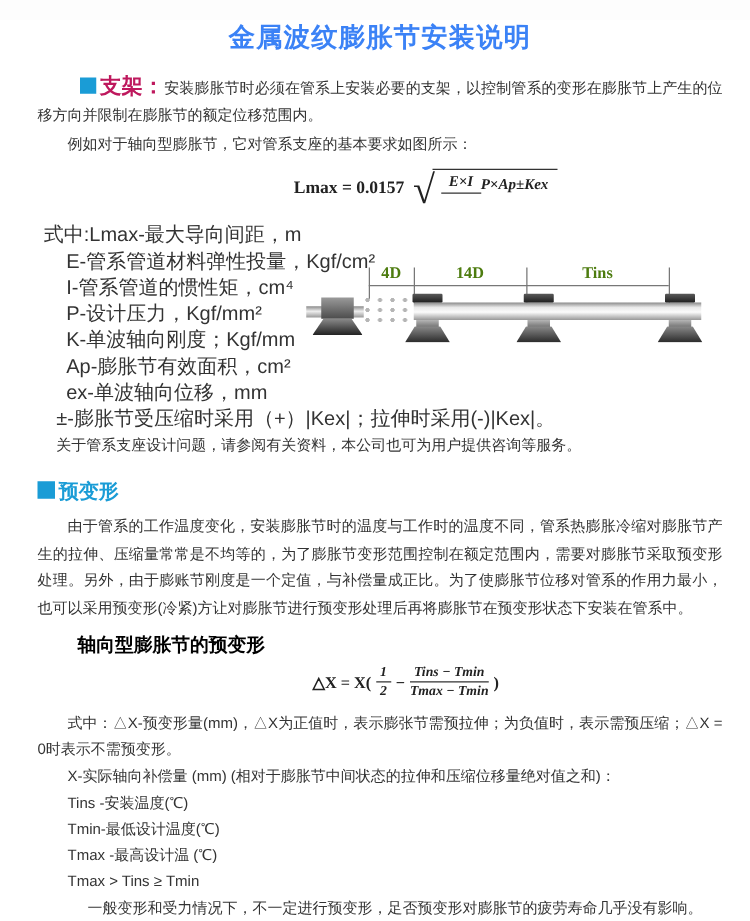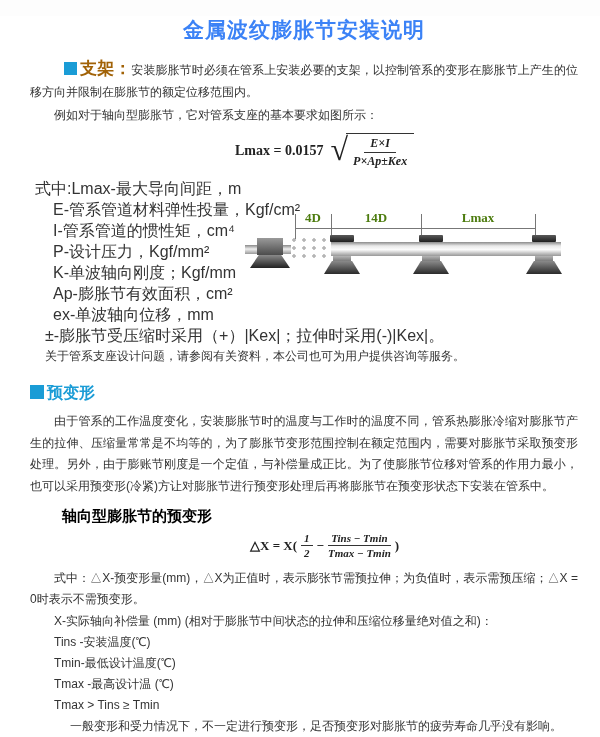--- a/index.html
+++ b/index.html
@@ -11,30 +11,30 @@
   .page{
     position:relative;width:600px;height:737px;box-sizing:border-box;
     padding:0 22px 0 30px;background:#fff;
   }
   .title{
     font-size:21px;font-weight:bold;color:#3b82f6;text-align:center;
     margin:16px 0 14px;letter-spacing:1px;
   }
   
   .p-intro{margin:0;line-height:22px;font-size:12px;text-align:justify;text-indent:34px;}
-  .sec-inline-head{font-size:17px;font-weight:bold;color:#a16207;}
+  .sec-inline-head{font-size:17px;font-weight:bold;color:#be185d;}
   .marker{display:inline-block;width:13px;height:13px;background:#1a9cd6;margin-right:3px;vertical-align:-1px;}
   .p-example{margin:2px 0 0;line-height:21px;font-size:12px;text-indent:24px;}
   .formula1{
     margin:7px 0 9px 205px;display:flex;align-items:center;
     font-family:"Liberation Serif",serif;font-size:14px;font-weight:bold;color:#222;height:36px;
   }
   .sqrt{display:inline-flex;align-items:flex-start;margin-left:7px;font-weight:normal;}
   .sqrt .rad{font-size:32px;line-height:32px;font-weight:normal;margin-right:-2px;}
-  .sqrt .box{border-top:1.5px solid #333;padding:2px 7px 0;display:flex;flex-direction:column;align-items:center;
+  .sqrt .box{border-top:1.5px solid #333;padding:2px 7px 0;display:flex;flex-direction:row;align-items:center;
     font-size:12px;font-style:italic;font-weight:bold;}
   .sqrt .num{border-bottom:1px solid #333;padding:0 6px 1px;}
   .sqrt .den{padding-top:1px;}
   .defs{font-size:16px;}
   .defs div{line-height:21px;}
   .def-first{margin-left:5px;}
   .def-sub{margin-left:23px;}
   .def-pm{margin-left:15px;}
   .p-note{margin:0 0 0 15px;line-height:21px;font-size:12px;}
   
@@ -111,21 +111,21 @@
   <p class="p-note">关于管系支座设计问题，请参阅有关资料，本公司也可为用户提供咨询等服务。</p>
 
   <div class="diagram">
     <div class="dimline"></div>
     <div class="tick t1"></div>
     <div class="tick t2"></div>
     <div class="tick t3"></div>
     <div class="tick t4"></div>
     <div class="dlabel dl1">4D</div>
     <div class="dlabel dl2">14D</div>
-    <div class="dlabel dl3">Lmax</div>
+    <div class="dlabel dl3">Tins</div>
     <div class="stub"></div>
     <div class="anchor"></div>
     <div class="apedestal"></div>
     <div class="bellows"></div>
     <div class="pipe"></div>
     <div class="support s1">
       <div class="cap"></div>
       <div class="saddle"></div>
       <div class="base"></div>
     </div>

